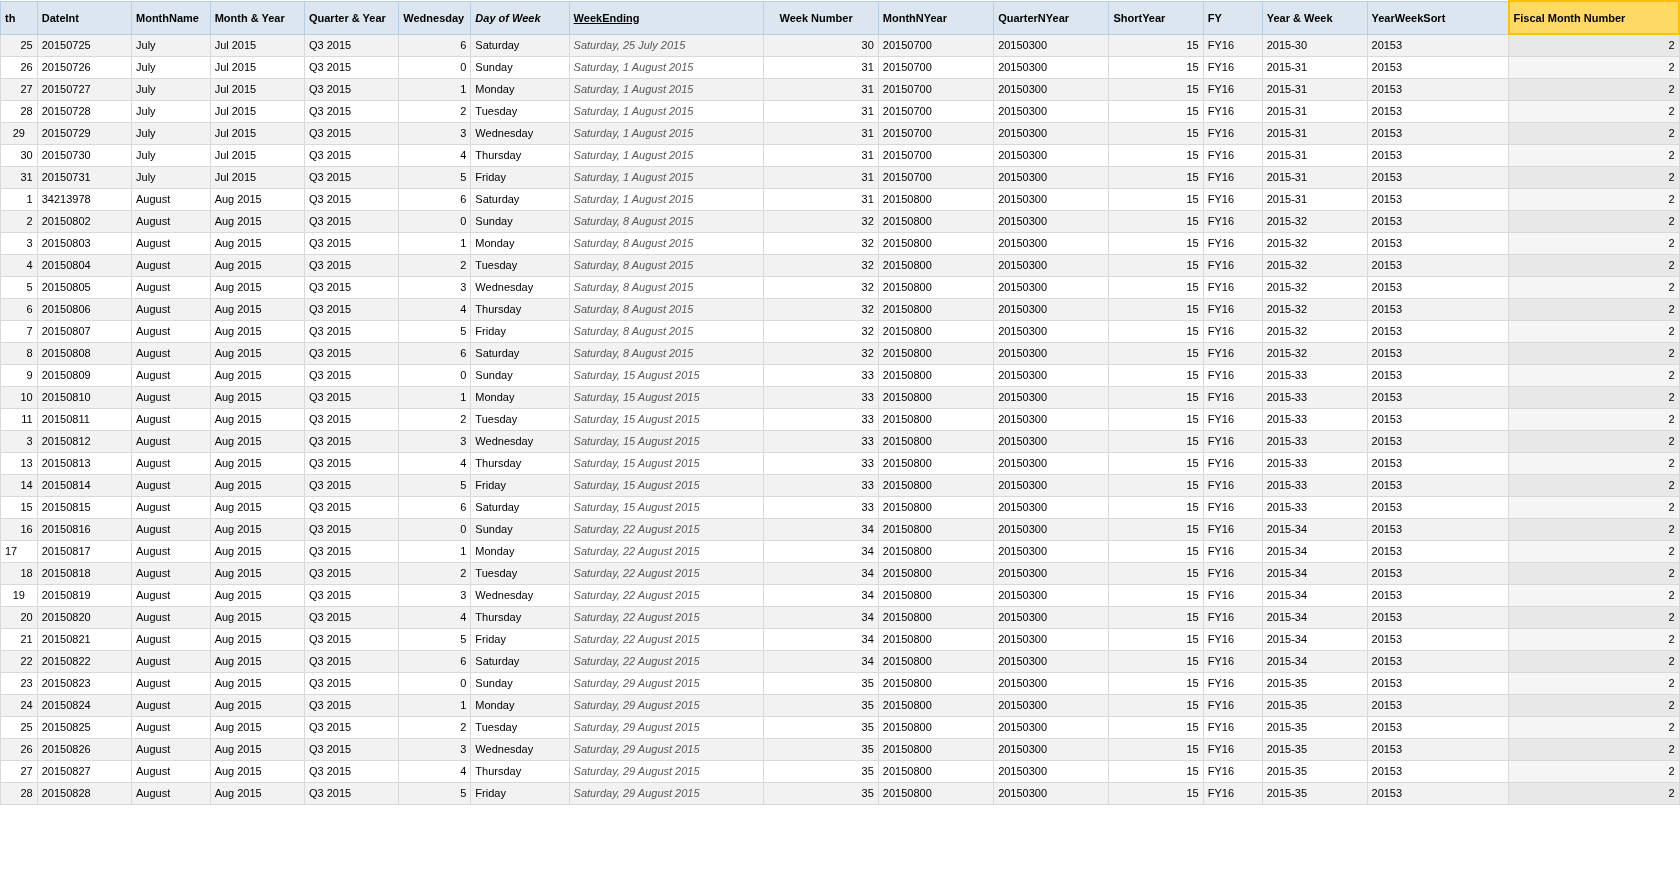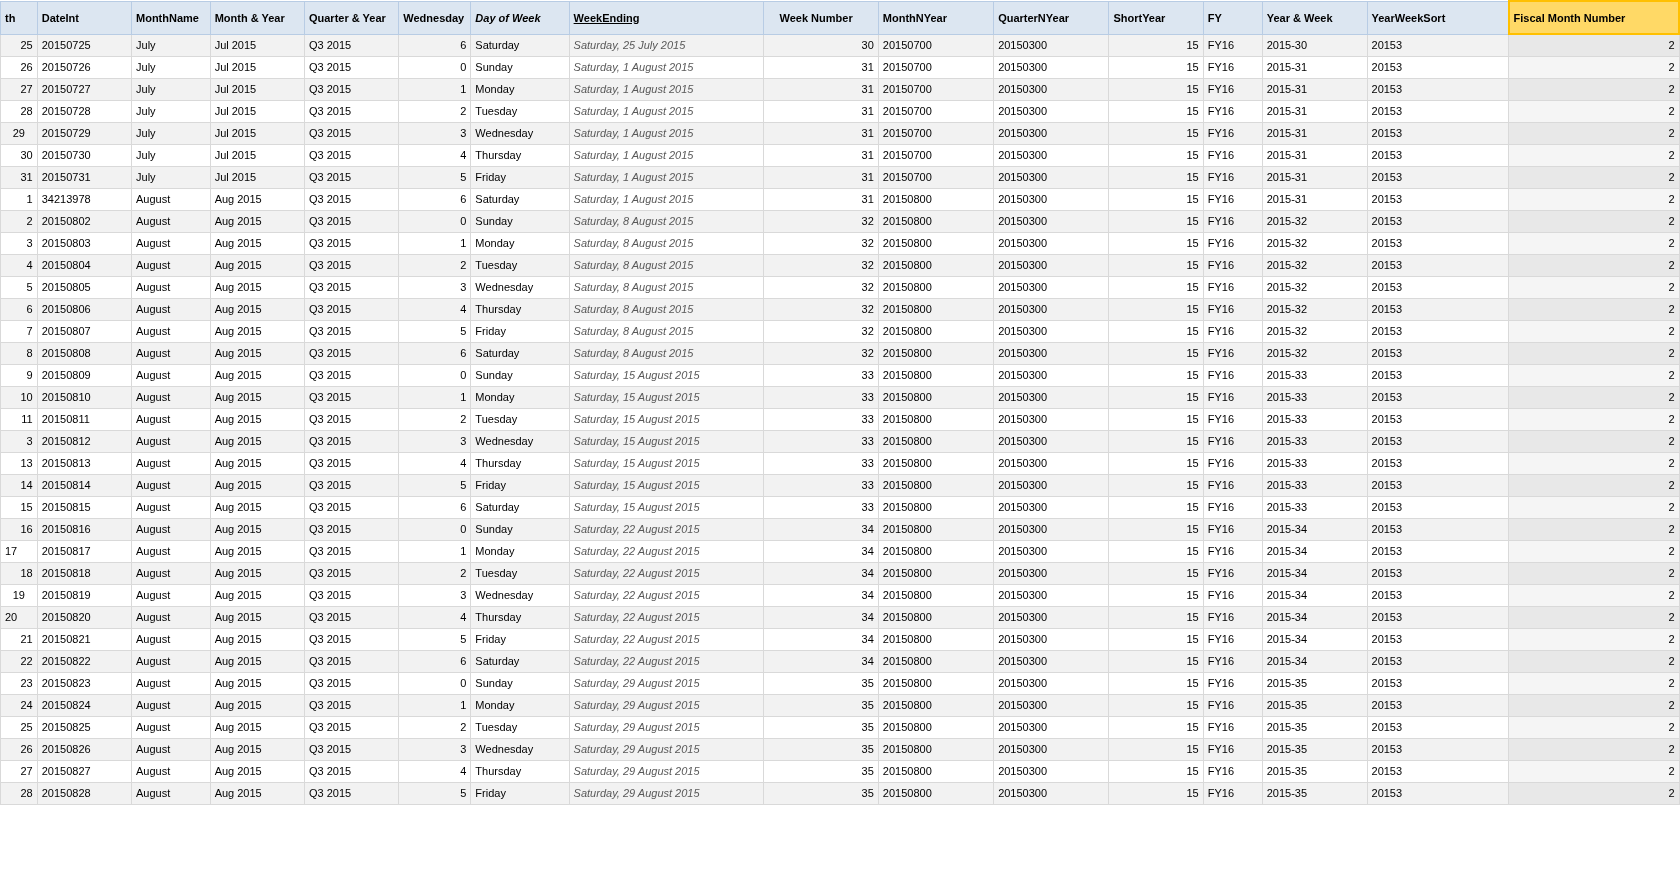--- a/index.html
+++ b/index.html
@@ -565,21 +565,21 @@
           <td style="text-align: right;">34</td>
           <td>20150800</td>
           <td>20150300</td>
           <td style="text-align: right;">15</td>
           <td>FY16</td>
           <td>2015-34</td>
           <td>20153</td>
           <td style="text-align: right; background: rgb(245, 245, 245);">2</td>
         </tr>
         <tr>
-          <td style="text-align: left;">20</td>
+          <td style="text-align: right;">20</td>
           <td>20150820</td>
           <td>August</td>
           <td>Aug 2015</td>
           <td>Q3 2015</td>
           <td style="text-align: right;">4</td>
           <td>Thursday</td>
           <td class="italic-cell">Saturday, 22 August 2015</td>
           <td style="text-align: right;">34</td>
           <td>20150800</td>
           <td>20150300</td>

